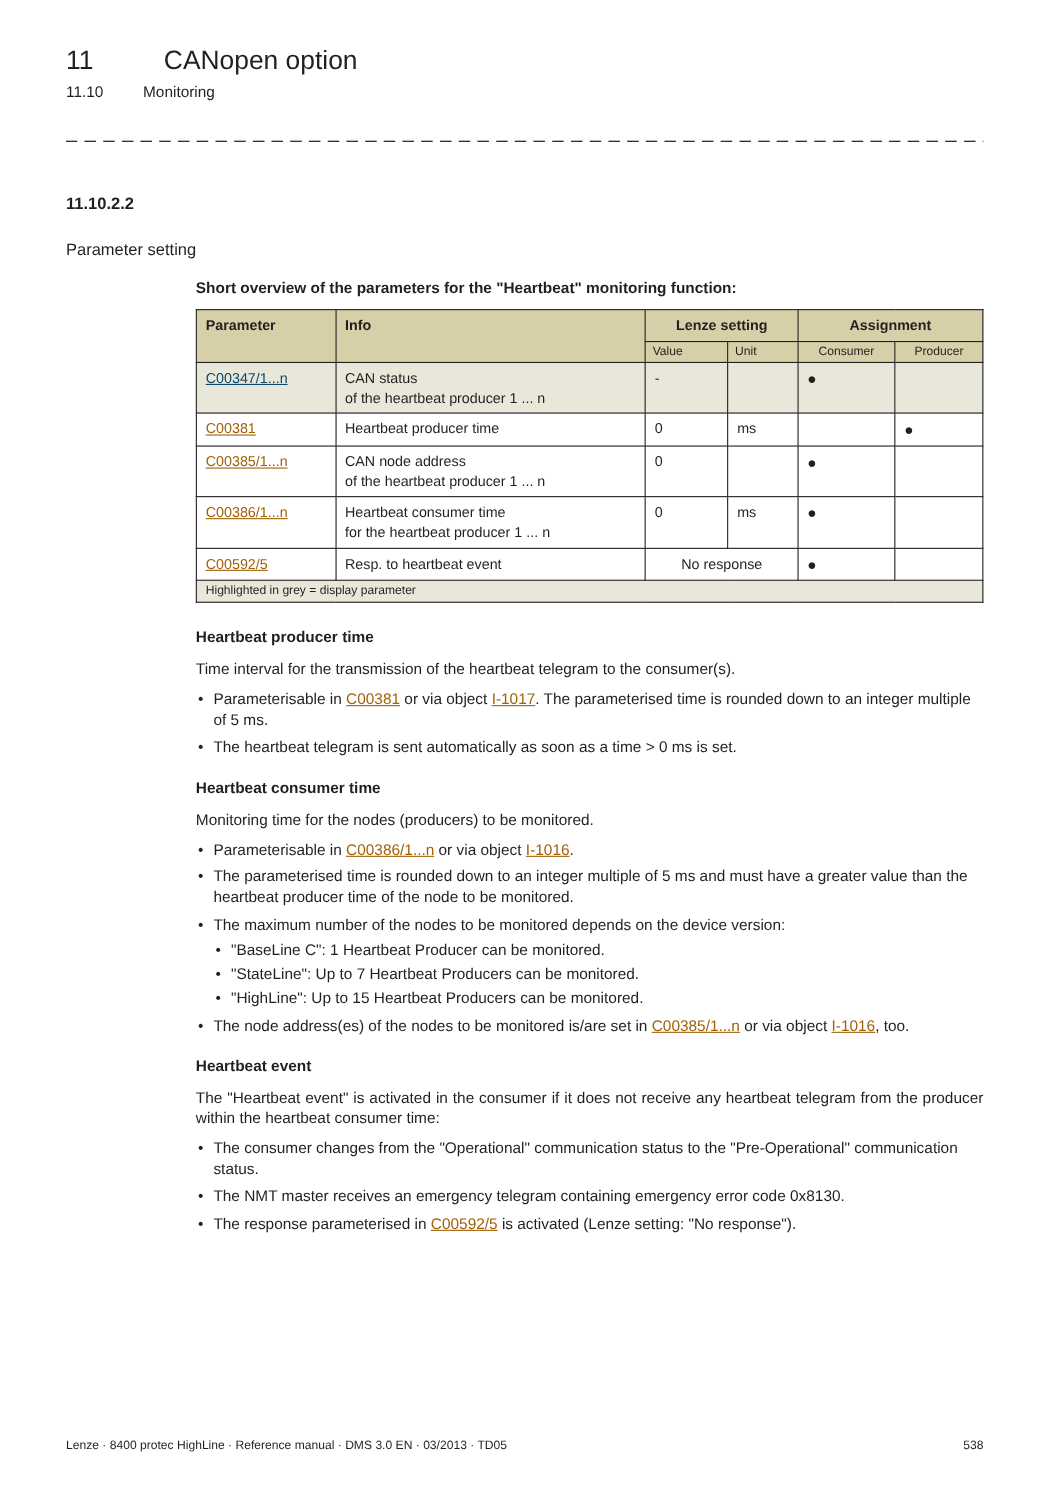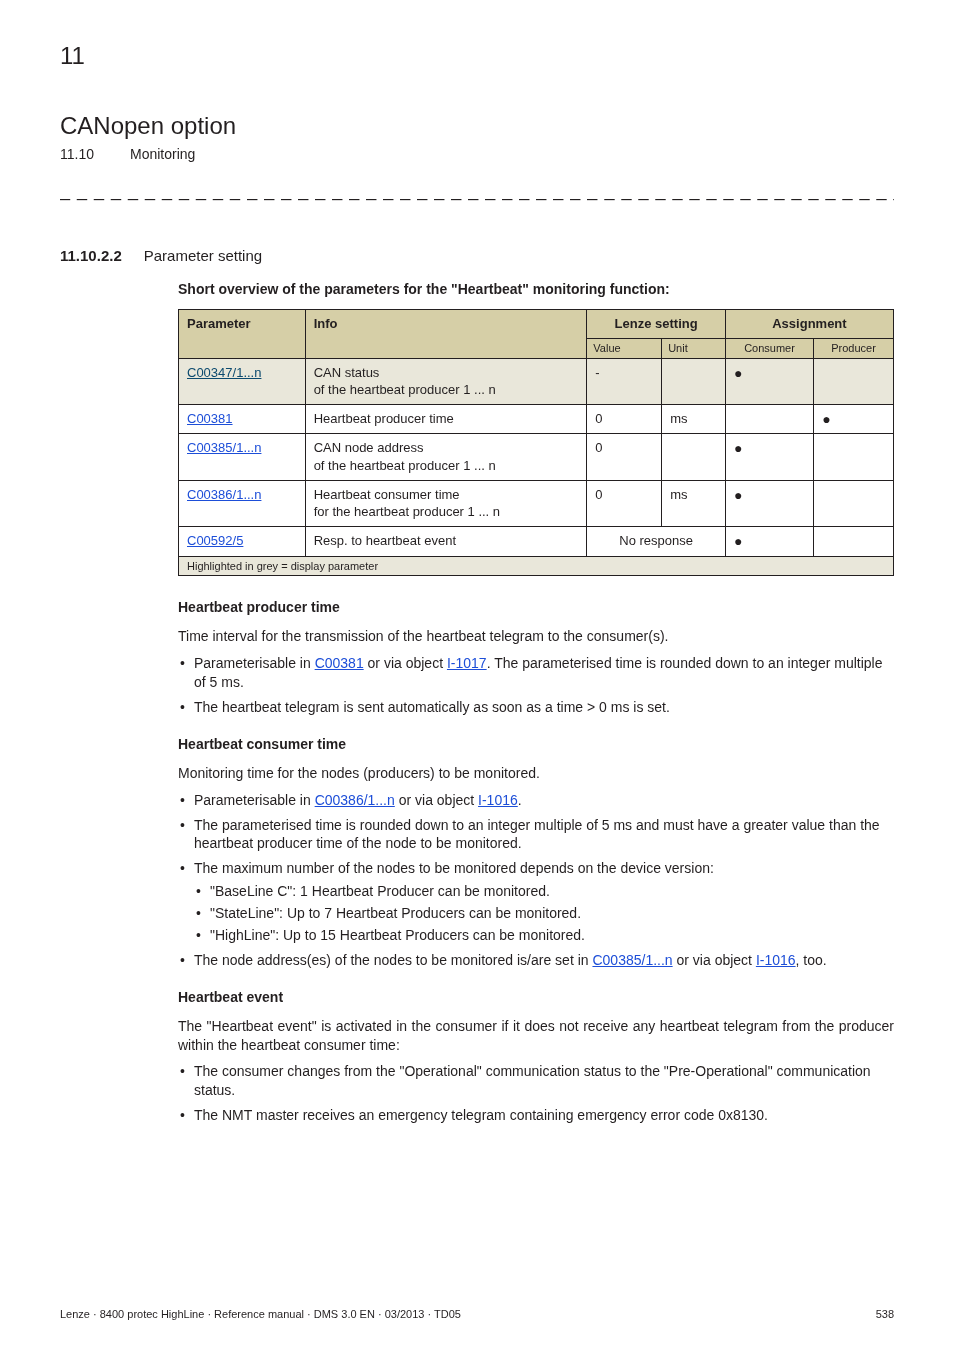--- a/index.html
+++ b/index.html
@@ -12,23 +12,22 @@
     background: #fff;
     font-size: 14px;
     line-height: 1.35;
   }
   .page {
     padding: 40px 60px 0 60px;
   }
   .chapter-line {
     display: flex;
     align-items: baseline;
-    gap: 38px;
+    gap: 64px;
     margin-bottom: 2px;
-    flex-direction: column;
   }
   .chapter-num { font-size: 24px; font-weight: 400; }
   .chapter-title { font-size: 24px; font-weight: 400; }
   .section-line {
     display: flex;
     align-items: flex-end;
     gap: 36px;
     font-size: 14px;
     margin-bottom: 14px;
   }
@@ -38,33 +37,34 @@
     white-space: nowrap;
     overflow: hidden;
     font-size: 18px;
     margin-bottom: 44px;
   }
   .h3-line {
     display: flex;
     align-items: flex-start;
     gap: 22px;
     margin-bottom: 14px;
+    flex-direction: column;
   }
   .h3-num { font-size: 15px; font-weight: 700; }
   .h3-title { font-size: 15px; font-weight: 400; }
   .content { margin-left: 118px; }
   .subhead { font-weight: 700; margin-bottom: 10px; font-size: 14px; }
   .para { margin-bottom: 8px; }
   .bullets { list-style: none; margin-bottom: 16px; }
   .bullets > li { position: relative; padding-left: 16px; margin-bottom: 6px; }
   .bullets > li::before { content: "•"; position: absolute; left: 2px; top: 0; }
   .sub-bullets { list-style: none; margin-top: 4px; }
   .sub-bullets > li { position: relative; padding-left: 16px; margin-bottom: 3px; }
   .sub-bullets > li::before { content: "•"; position: absolute; left: 2px; top: 0; }
-  .link { color: #1d4ed8; text-decoration: underline; }
+  .link { color: #a16207; text-decoration: underline; }
   table.param {
     border-collapse: collapse;
     width: 100%;
     margin-bottom: 22px;
     font-size: 13px;
   }
   table.param th, table.param td {
     border: 1px solid #231f20;
     padding: 5px 8px;
     vertical-align: top;
@@ -216,20 +216,23 @@
         </li>
       </ul>
     </div>
 
     <div class="block">
       <div class="subhead">Heartbeat event</div>
       <div class="para" style="text-align:justify">The "Heartbeat event" is activated in the consumer if it does not receive any heartbeat telegram from the producer within the heartbeat consumer time:</div>
       <ul class="bullets">
         <li>The consumer changes from the "Operational" communication status to the "Pre-Operational" communication status.</li>
         <li>The NMT master receives an emergency telegram containing emergency error code 0x8130.</li>
+        <li>
+          <span>The response parameterised in </span><a class="link">C00592/5</a><span> is activated (Lenze setting: "No response").</span>
+        </li>
       </ul>
     </div>
 
   </div>
 </div>
 
 <div class="footer">
   <span>Lenze · 8400 protec HighLine · Reference manual · DMS 3.0 EN · 03/2013 · TD05</span>
   <span>538</span>
 </div>

